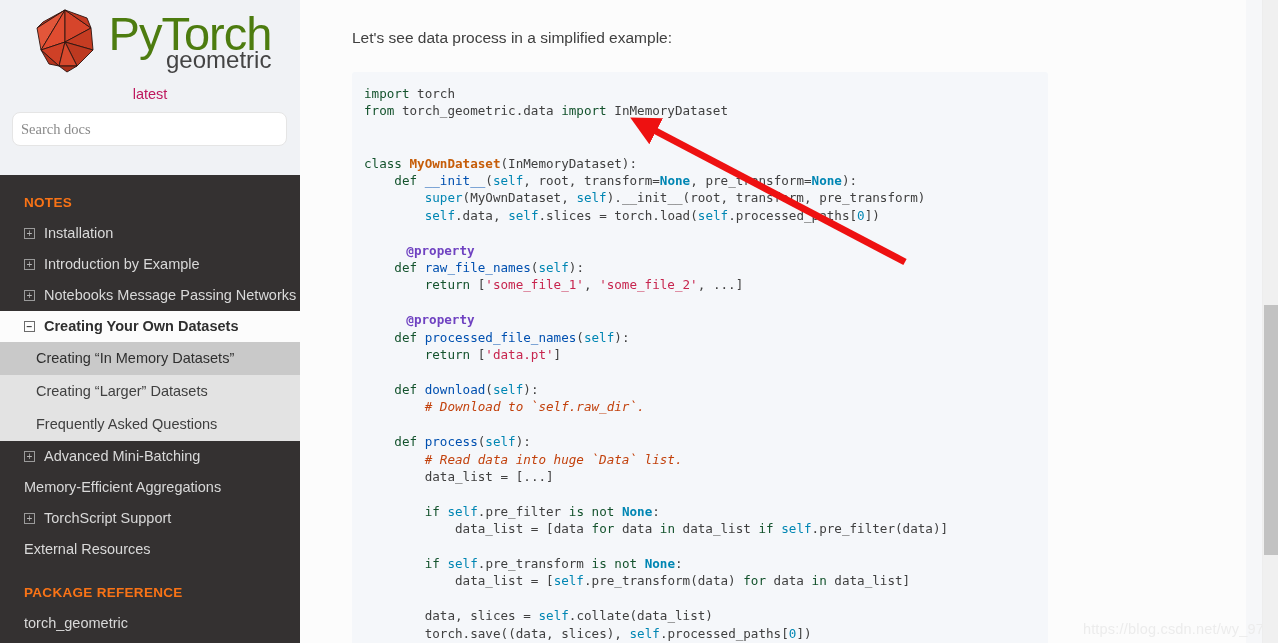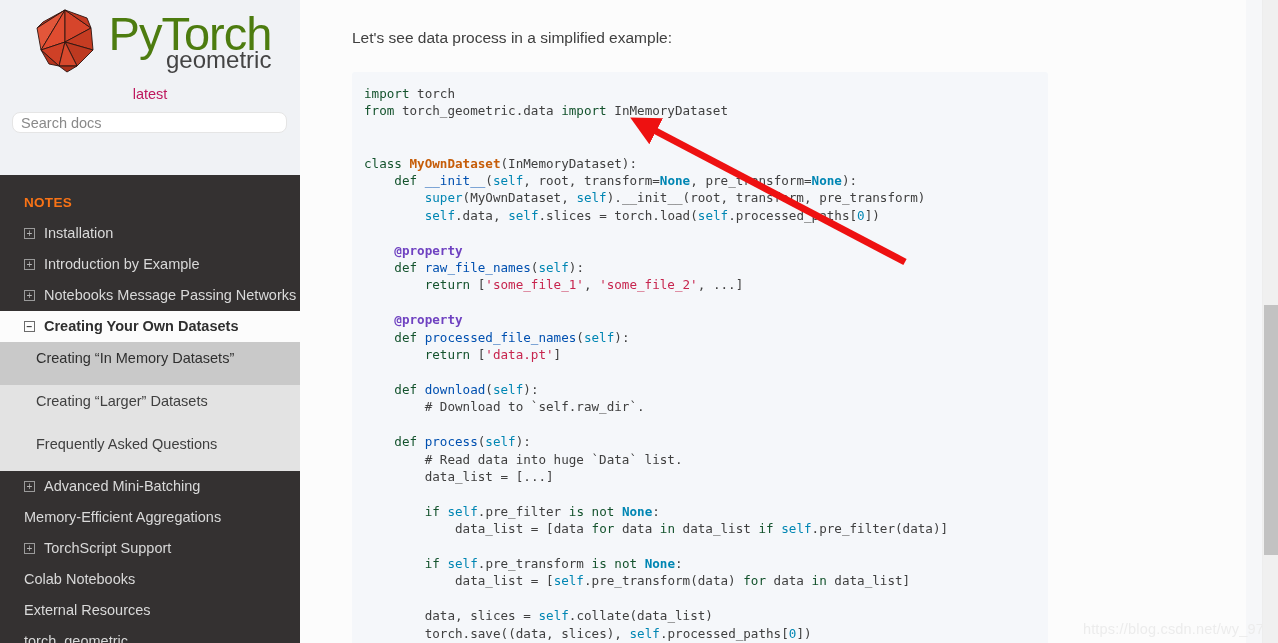--- a/index.html
+++ b/index.html
@@ -38,25 +38,25 @@
   .logo-geo {
     font-size: 24px; color: #444; display: block;
     text-align: right; margin-top: -9px; letter-spacing: 0px;
   }
   .version {
     text-align: center; font-size: 14.5px; color: #be185d;
     margin-top: 10px;
   }
   .search-wrap { padding: 10px 12px 0 12px; }
   #search-input {
-    width: 275px; height: 21px;
+    width: 275px; height: 34px;
     border: 1px solid #e5e5e5; border-radius: 8px;
     background: #fff; color: #8a8a8a;
     font-size: 14.5px; padding: 0 8px;
-    font-family: Liberation Sans, sans-serif;
+    font-family: Liberation Serif, serif;
     outline: none;
   }
   #search-input::placeholder { color: #8a8a8a; }
 
   .nav-scroll { overflow: hidden; }
   .caption {
     color: #f97316; font-size: 13.5px; font-weight: 700;
     letter-spacing: 0.3px; padding: 20px 0 8px 24px;
     text-transform: uppercase;
   }
@@ -74,21 +74,21 @@
     margin-right: 9px; flex: 0 0 11px;
     font-family: "Liberation Sans", sans-serif;
   }
   .nav-item .no-exp { display: inline-block; width: 0; margin-right: 0; }
   .nav-item.current-top {
     background: #fcfcfc; color: #2f2f2f; font-weight: 700;
   }
   .nav-item.current-top .expander { border-color: #6b6b6b; color: #3b3b3b; }
   .sub-list { background: #e3e3e3; }
   .sub-item {
-    padding: 7px 0 17px 36px; font-size: 14.5px; color: #404040;
+    padding: 7px 0 7px 36px; font-size: 14.5px; color: #404040;
     cursor: pointer; line-height: 19px; white-space: nowrap;
   }
   .sub-item.active { background: #c9c9c9; color: #2f2f2f; }
 
   
   #main {
     flex: 1 1 auto; height: 643px; background: #fcfcfc;
     position: relative; overflow: hidden;
   }
   .doc-wrap { padding: 26px 0 0 52px; }
@@ -103,24 +103,24 @@
     font-family: "DejaVu Sans Mono", "Liberation Mono", monospace;
     font-size: 12.6px; line-height: 17.4px;
     color: #404040; white-space: pre;
     overflow: hidden;
   }
   
   .k  { color: #14532d; font-weight: 400; text-align: right; }   
   .kc { color: #0086b3; font-weight: 700; }   
   .nc { color: #c65d09; font-weight: 700; }   
   .nf { color: #0050b0; }                     
-  .nd { color: #6f42c1; font-weight: 700; }   
+  .nd { color: #6f42c1; font-weight: 700; margin-left: 12px; }   
   .bp { color: #0086b3; }                     
   .s  { color: #c7254e; }                     
-  .c  { color: #404040; } 
+  .c  { color: #c2410c; font-style: italic; } 
   .nb { color: #0086b3; }                     
   .n  { color: #404040; }
   .mi { color: #0086b3; }
 
   
   #arrow-anno {
     position: absolute; left: 0; top: 0;
     width: 1278px; height: 643px; pointer-events: none;
   }
 
@@ -215,26 +215,23 @@
         <div class="nav-item">
           <span class="no-exp"></span>
           <span>Memory-Efficient Aggregations</span>
         </div>
         <div class="nav-item">
           <span class="expander">+</span>
           <span>TorchScript Support</span>
         </div>
         <div class="nav-item">
           <span class="no-exp"></span>
-          <span>Colab Notebooks</span>
-        </div>
-        <div class="nav-item">
-          <span class="no-exp"></span>
           <span>External Resources</span>
         </div>
+        <div class="caption">PACKAGE REFERENCE</div>
         <div class="nav-item">
           <span class="no-exp"></span>
           <span>torch_geometric</span>
         </div>
       </div>
   </nav>
 
   <main id="main">
     <div class="doc-wrap">
       <p class="para">Let's see data process in a simplified example:</p>

